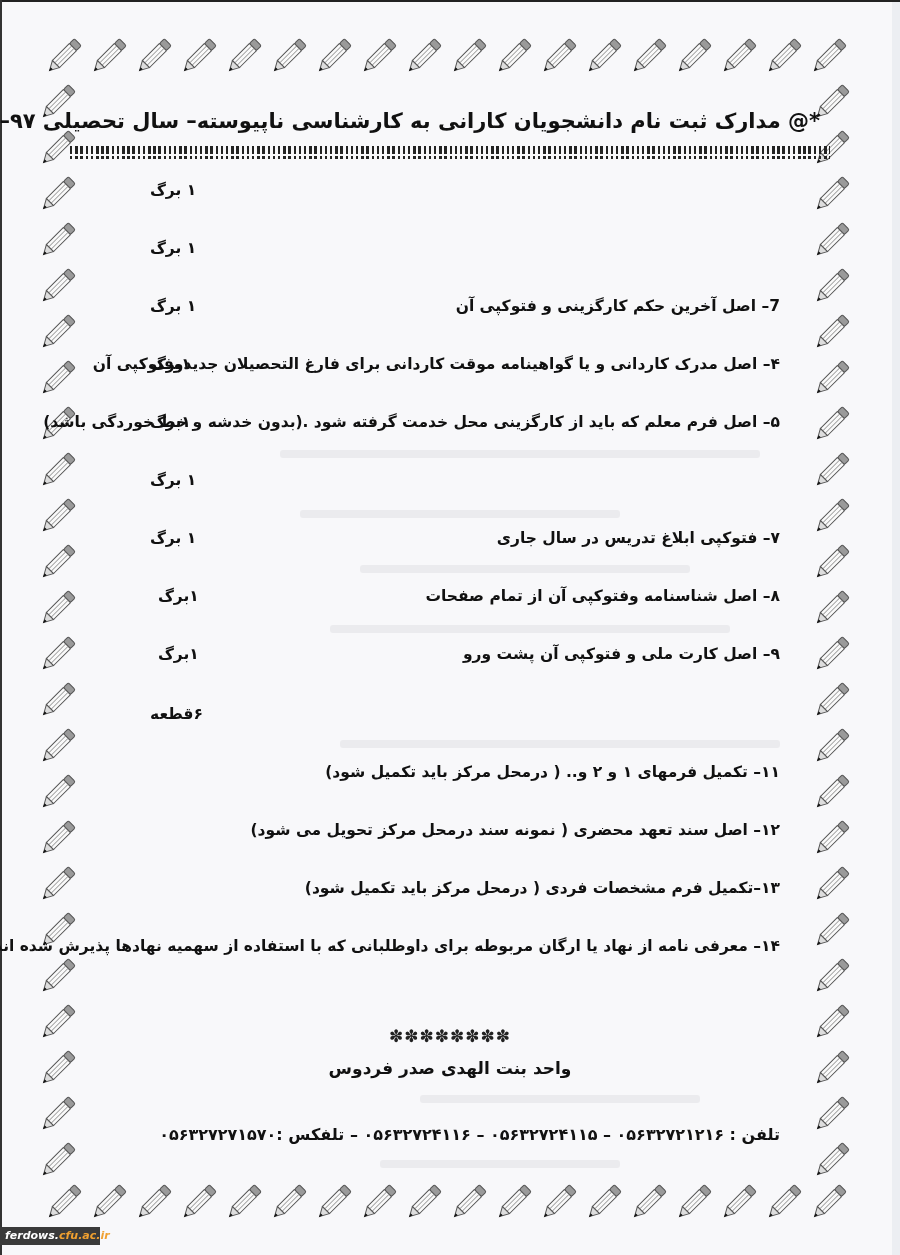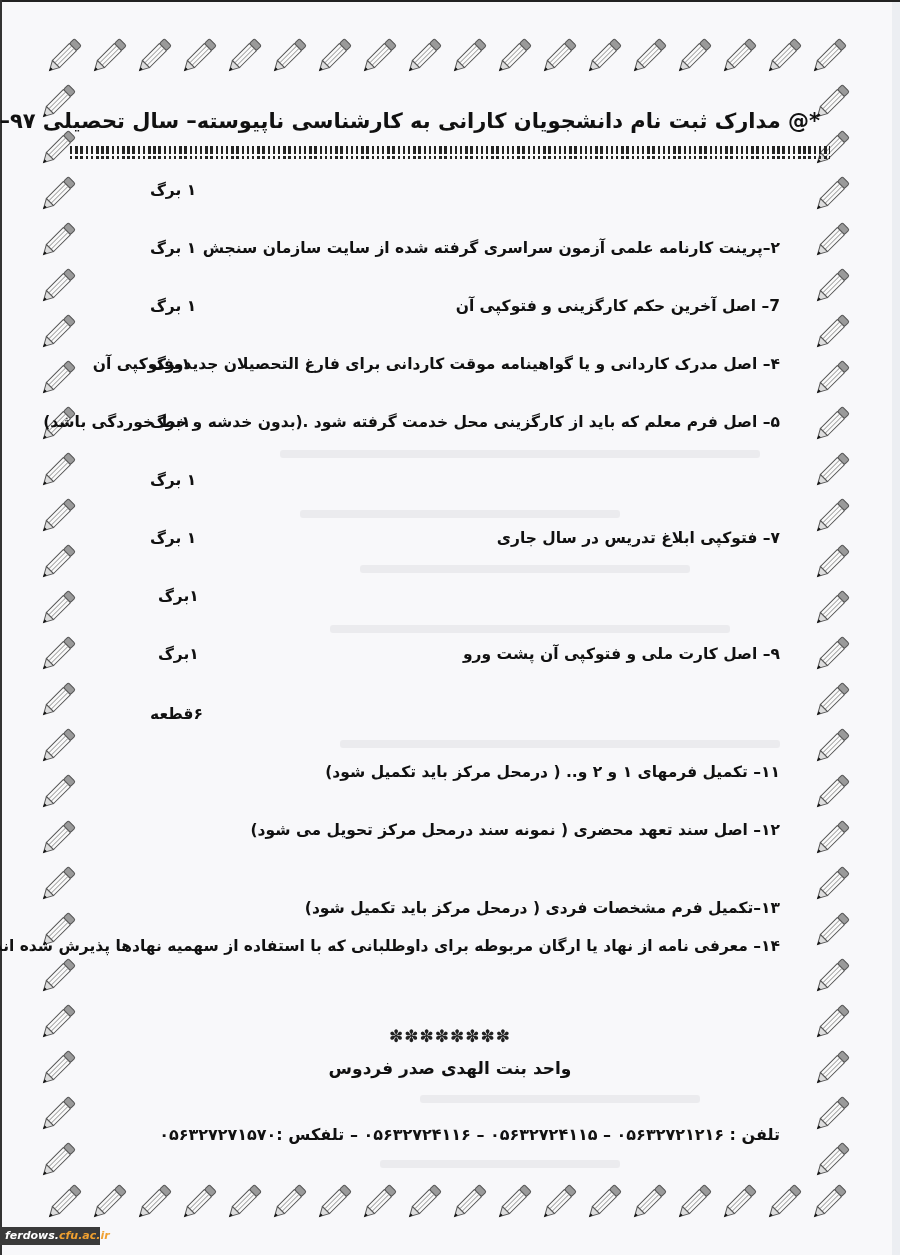--- a/index.html
+++ b/index.html
@@ -928,21 +928,20 @@
 <div class="ghost" style="left:380px;top:1160px;width:240px;"></div>
 
 <div class="title">*@  مدارک ثبت نام دانشجویان کارانی به کارشناسی  ناپیوسته– سال تحصیلی ۹۷–  ۹۶  @*</div>
 <div class="separator"></div>
 
 <div id="items">
   <div class="item" style="top:176px;">
     <span class="qty">۱ برگ</span>
   </div>
   <div class="item" style="top:234px;">
-    <span class="txt">۲–پرینت کارنامه علمی آزمون سراسری گرفته شده از سایت سازمان سنجش</span>
     <span class="qty">۱ برگ</span>
   </div>
   <div class="item" style="top:292px;">
     <span class="txt">7– اصل آخرین حکم کارگزینی و فتوکپی آن</span>
     <span class="qty">۱ برگ</span>
   </div>
   <div class="item" style="top:350px;">
     <span class="txt">۴– اصل مدرک کاردانی  و یا گواهینامه موقت کاردانی برای فارغ التحصیلان جدیدوفتوکپی آن</span>
     <span class="qty">۱برگ</span>
   </div>
@@ -951,36 +950,37 @@
     <span class="qty">۱برگ</span>
   </div>
   <div class="item" style="top:466px;">
     <span class="qty">۱ برگ</span>
   </div>
   <div class="item" style="top:524px;">
     <span class="txt">۷–  فتوکپی ابلاغ تدریس در سال جاری</span>
     <span class="qty">۱ برگ</span>
   </div>
   <div class="item" style="top:582px;">
+    <span class="txt">۸– اصل شناسنامه وفتوکپی آن از تمام صفحات</span>
     <span class="qty" style="left:28px;">۱برگ</span>
   </div>
   <div class="item" style="top:640px;">
     <span class="txt">۹– اصل کارت ملی و فتوکپی آن پشت ورو</span>
     <span class="qty" style="left:28px;">۱برگ</span>
   </div>
   <div class="item" style="top:700px;">
     <span class="qty">۶قطعه</span>
   </div>
   <div class="item" style="top:758px;">
     <span class="txt">۱۱– تکمیل فرمهای  ۱  و   ۲ و..  ( درمحل مرکز باید تکمیل شود)</span>
   </div>
   <div class="item" style="top:816px;">
     <span class="txt">۱۲– اصل سند تعهد محضری ( نمونه سند درمحل مرکز تحویل می شود)</span>
   </div>
-  <div class="item" style="top:894px;">
+  <div class="item" style="top:874px;">
     <span class="txt">۱۳–تکمیل فرم مشخصات فردی ( درمحل مرکز باید تکمیل شود)</span>
   </div>
   <div class="item" style="top:932px;">
     <span class="txt">۱۴– معرفی نامه از نهاد یا ارگان مربوطه برای داوطلبانی که با استفاده از سهمیه نهادها پذیرش شده اند.</span>
   </div>
 </div>
 
 <div class="stars">✽✽✽✽✽✽✽✽</div>
 <div class="unit">واحد  بنت الهدی صدر فردوس</div>
 <div class="phones">تلفن : ۰۵۶۳۲۷۲۱۲۱۶   – ۰۵۶۳۲۷۲۴۱۱۵  –  ۰۵۶۳۲۷۲۴۱۱۶   – تلفکس :۰۵۶۳۲۷۲۷۱۵۷۰</div>

